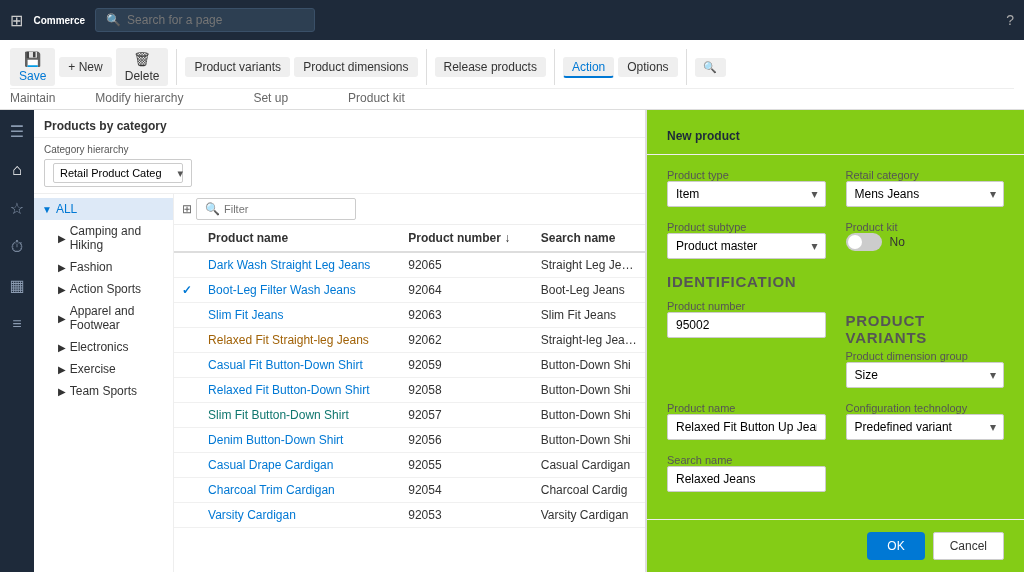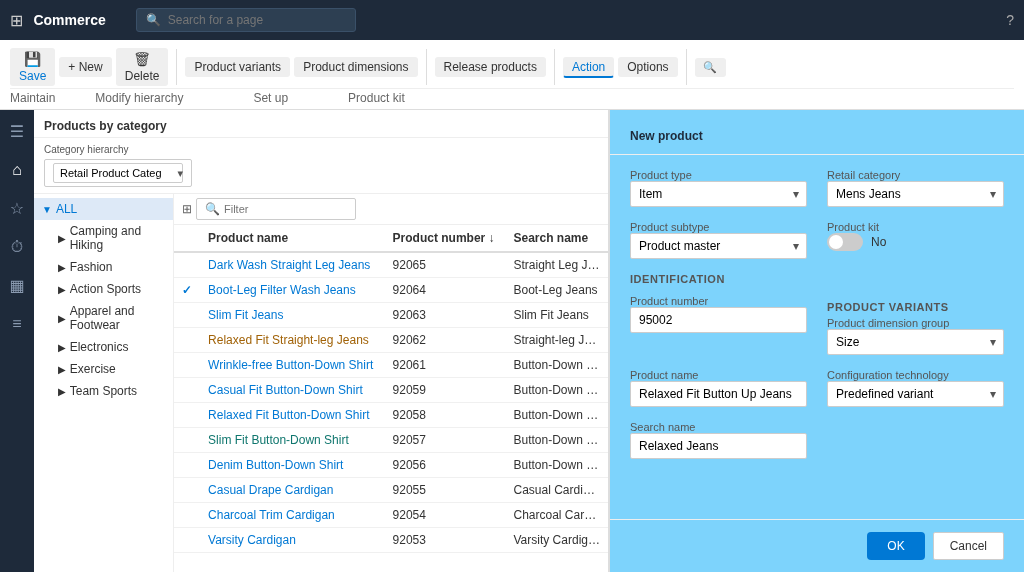--- a/index.html
+++ b/index.html
@@ -9,21 +9,21 @@
     .top-nav {
       background: #1e2a3a;
       height: 40px;
       display: flex;
       align-items: center;
       padding: 0 10px;
       gap: 10px;
       flex-shrink: 0;
     }
     .app-grid-icon { color: #ccc; font-size: 16px; cursor: pointer; }
-    .app-title { color: white; font-weight: 600; font-size: 14px; margin-right: 20px; }
+    .app-title { color: white; font-weight: 600; font-size: 10px; }
     .search-bar {
       background: #2d3f52;
       border: 1px solid #3a5068;
       border-radius: 3px;
       color: #aaa;
       padding: 4px 10px;
       width: 220px;
       display: flex;
       align-items: center;
       gap: 6px;
@@ -168,22 +168,22 @@
       top: 0;
       white-space: nowrap;
     }
     tbody tr { border-bottom: 1px solid #f0f0f0; }
     tbody td { padding: 5px 8px; color: #0078d4; }
     tbody td.num { color: #333; }
     tbody td.check { color: #333; width: 20px; }
 
     
     .new-product-panel {
-      width: 415px;
-      background: #7dd3fc;
+      width: 378px;
+      background: #84cc16;
       display: flex;
       flex-direction: column;
       flex-shrink: 0;
       border-left: 1px solid #ddd;
       overflow-y: auto;
     }
     .panel-header {
       padding: 16px 20px 10px 20px;
       font-size: 16px;
       font-weight: 600;
@@ -215,26 +215,26 @@
     .select-wrapper::after {
       content: '▾';
       position: absolute;
       right: 8px;
       top: 50%;
       transform: translateY(-50%);
       pointer-events: none;
       color: #555;
     }
     .section-title {
-      font-size: 11px;
+      font-size: 15px;
       font-weight: 700;
       color: #555;
       letter-spacing: 0.05em;
       margin-bottom: 10px;
-      margin-top: 6px;
+      margin-top: 12px;
     }
     .toggle-row { display: flex; align-items: center; gap: 8px; }
     .toggle {
       width: 36px;
       height: 18px;
       background: #ccc;
       border-radius: 9px;
       position: relative;
       cursor: pointer;
     }
@@ -439,26 +439,20 @@
       <td class="num" style="white-space:nowrap; overflow:hidden; max-width:100px; text-overflow:ellipsis;">Slim Fit Jeans</td>
     </tr>
               <tr>
       <td class="check" style="color:#0078d4;font-weight:bold;"></td>
       <td style="color:#a16207; cursor:pointer; white-space:nowrap; overflow:hidden; max-width:180px; text-overflow:ellipsis;">Relaxed Fit Straight-leg Jeans</td>
       <td class="num">92062</td>
       <td class="num" style="white-space:nowrap; overflow:hidden; max-width:100px; text-overflow:ellipsis;">Straight-leg Jeans</td>
     </tr>
               <tr>
       <td class="check" style="color:#0078d4;font-weight:bold;"></td>
-      <td style="color:#0078d4; cursor:pointer; white-space:nowrap; overflow:hidden; max-width:180px; text-overflow:ellipsis;">Wrinkle-free Button-Down Shirt</td>
-      <td class="num">92061</td>
-      <td class="num" style="white-space:nowrap; overflow:hidden; max-width:100px; text-overflow:ellipsis;">Button-Down Shi</td>
-    </tr>
-              <tr>
-      <td class="check" style="color:#0078d4;font-weight:bold;"></td>
       <td style="color:#0078d4; cursor:pointer; white-space:nowrap; overflow:hidden; max-width:180px; text-overflow:ellipsis;">Casual Fit Button-Down Shirt</td>
       <td class="num">92059</td>
       <td class="num" style="white-space:nowrap; overflow:hidden; max-width:100px; text-overflow:ellipsis;">Button-Down Shi</td>
     </tr>
               <tr>
       <td class="check" style="color:#0078d4;font-weight:bold;"></td>
       <td style="color:#0078d4; cursor:pointer; white-space:nowrap; overflow:hidden; max-width:180px; text-overflow:ellipsis;">Relaxed Fit Button-Down Shirt</td>
       <td class="num">92058</td>
       <td class="num" style="white-space:nowrap; overflow:hidden; max-width:100px; text-overflow:ellipsis;">Button-Down Shi</td>
     </tr>

